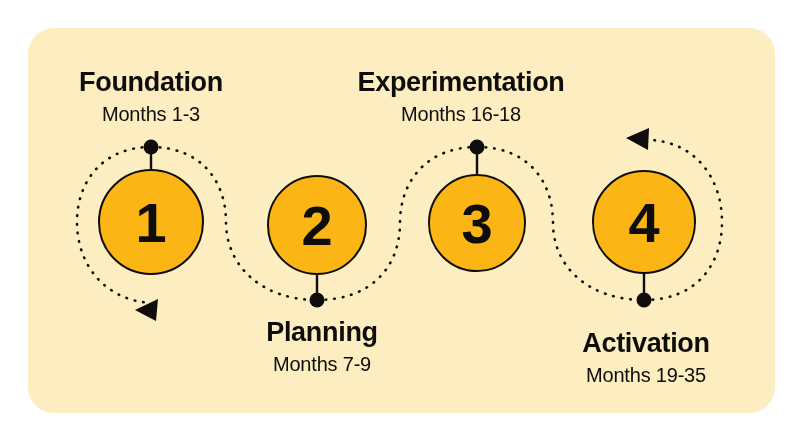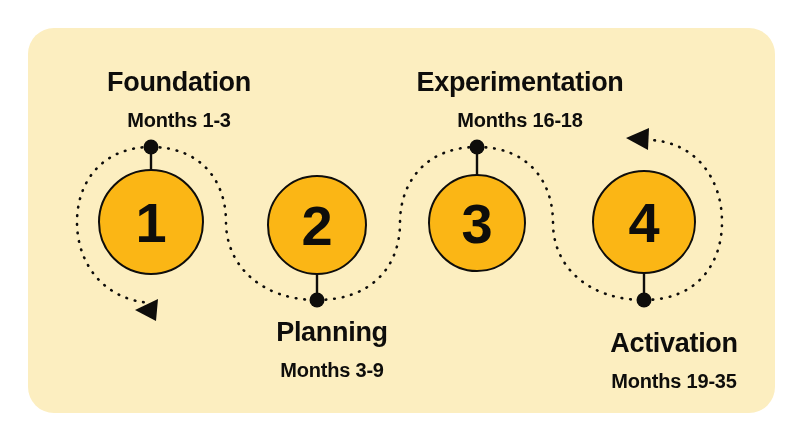--- a/index.html
+++ b/index.html
@@ -34,34 +34,33 @@
     top: 0;
     width: 800px;
     height: 442px;
   }
   .label-group {
     position: absolute;
     text-align: center;
     color: #0e0d0b;
     line-height: 1.08;
     white-space: nowrap;
-    padding-left: 28px;
   }
   .label-title {
     font-size: 27px;
     font-weight: bold;
     letter-spacing: -0.3px;
     display: block;
   }
   .label-sub {
     font-size: 20px;
-    font-weight: bold;
+    font-weight: normal;
     letter-spacing: -0.2px;
     display: block;
-    margin-top: 13px;
+    margin-top: 7px;
   }
   .num-text {
     font-size: 56px;
     font-weight: bold;
     fill: #0e0d0b;
     font-family: "Liberation Sans", sans-serif;
   }
 </style>
 </head>
 <body>
@@ -109,26 +108,26 @@
       <circle cx="644" cy="222" r="51" fill="#fbb615" stroke="#0e0d0b" stroke-width="2"></circle>
       <text class="num-text" x="644" y="222" text-anchor="middle" dominant-baseline="central">4</text>
     </g>
   </svg>
 
   <div class="label-group" style="left: 1px; top: 68px; width: 300px;">
     <span class="label-title">Foundation</span>
     <span class="label-sub">Months 1-3</span>
   </div>
 
-  <div class="label-group" style="left: 154px; top: 318px; width: 300px;">
+  <div class="label-group" style="left: 172px; top: 318px; width: 300px;">
     <span class="label-title">Planning</span>
-    <span class="label-sub">Months 3-9</span>
+    <span class="label-sub">Months 7-9</span>
   </div>
 
-  <div class="label-group" style="left: 342px; top: 68px; width: 300px;">
+  <div class="label-group" style="left: 311px; top: 68px; width: 300px;">
     <span class="label-title">Experimentation</span>
     <span class="label-sub">Months 16-18</span>
   </div>
 
   <div class="label-group" style="left: 496px; top: 329px; width: 300px;">
     <span class="label-title">Activation</span>
     <span class="label-sub">Months 19-35</span>
   </div>
 
 </div>

